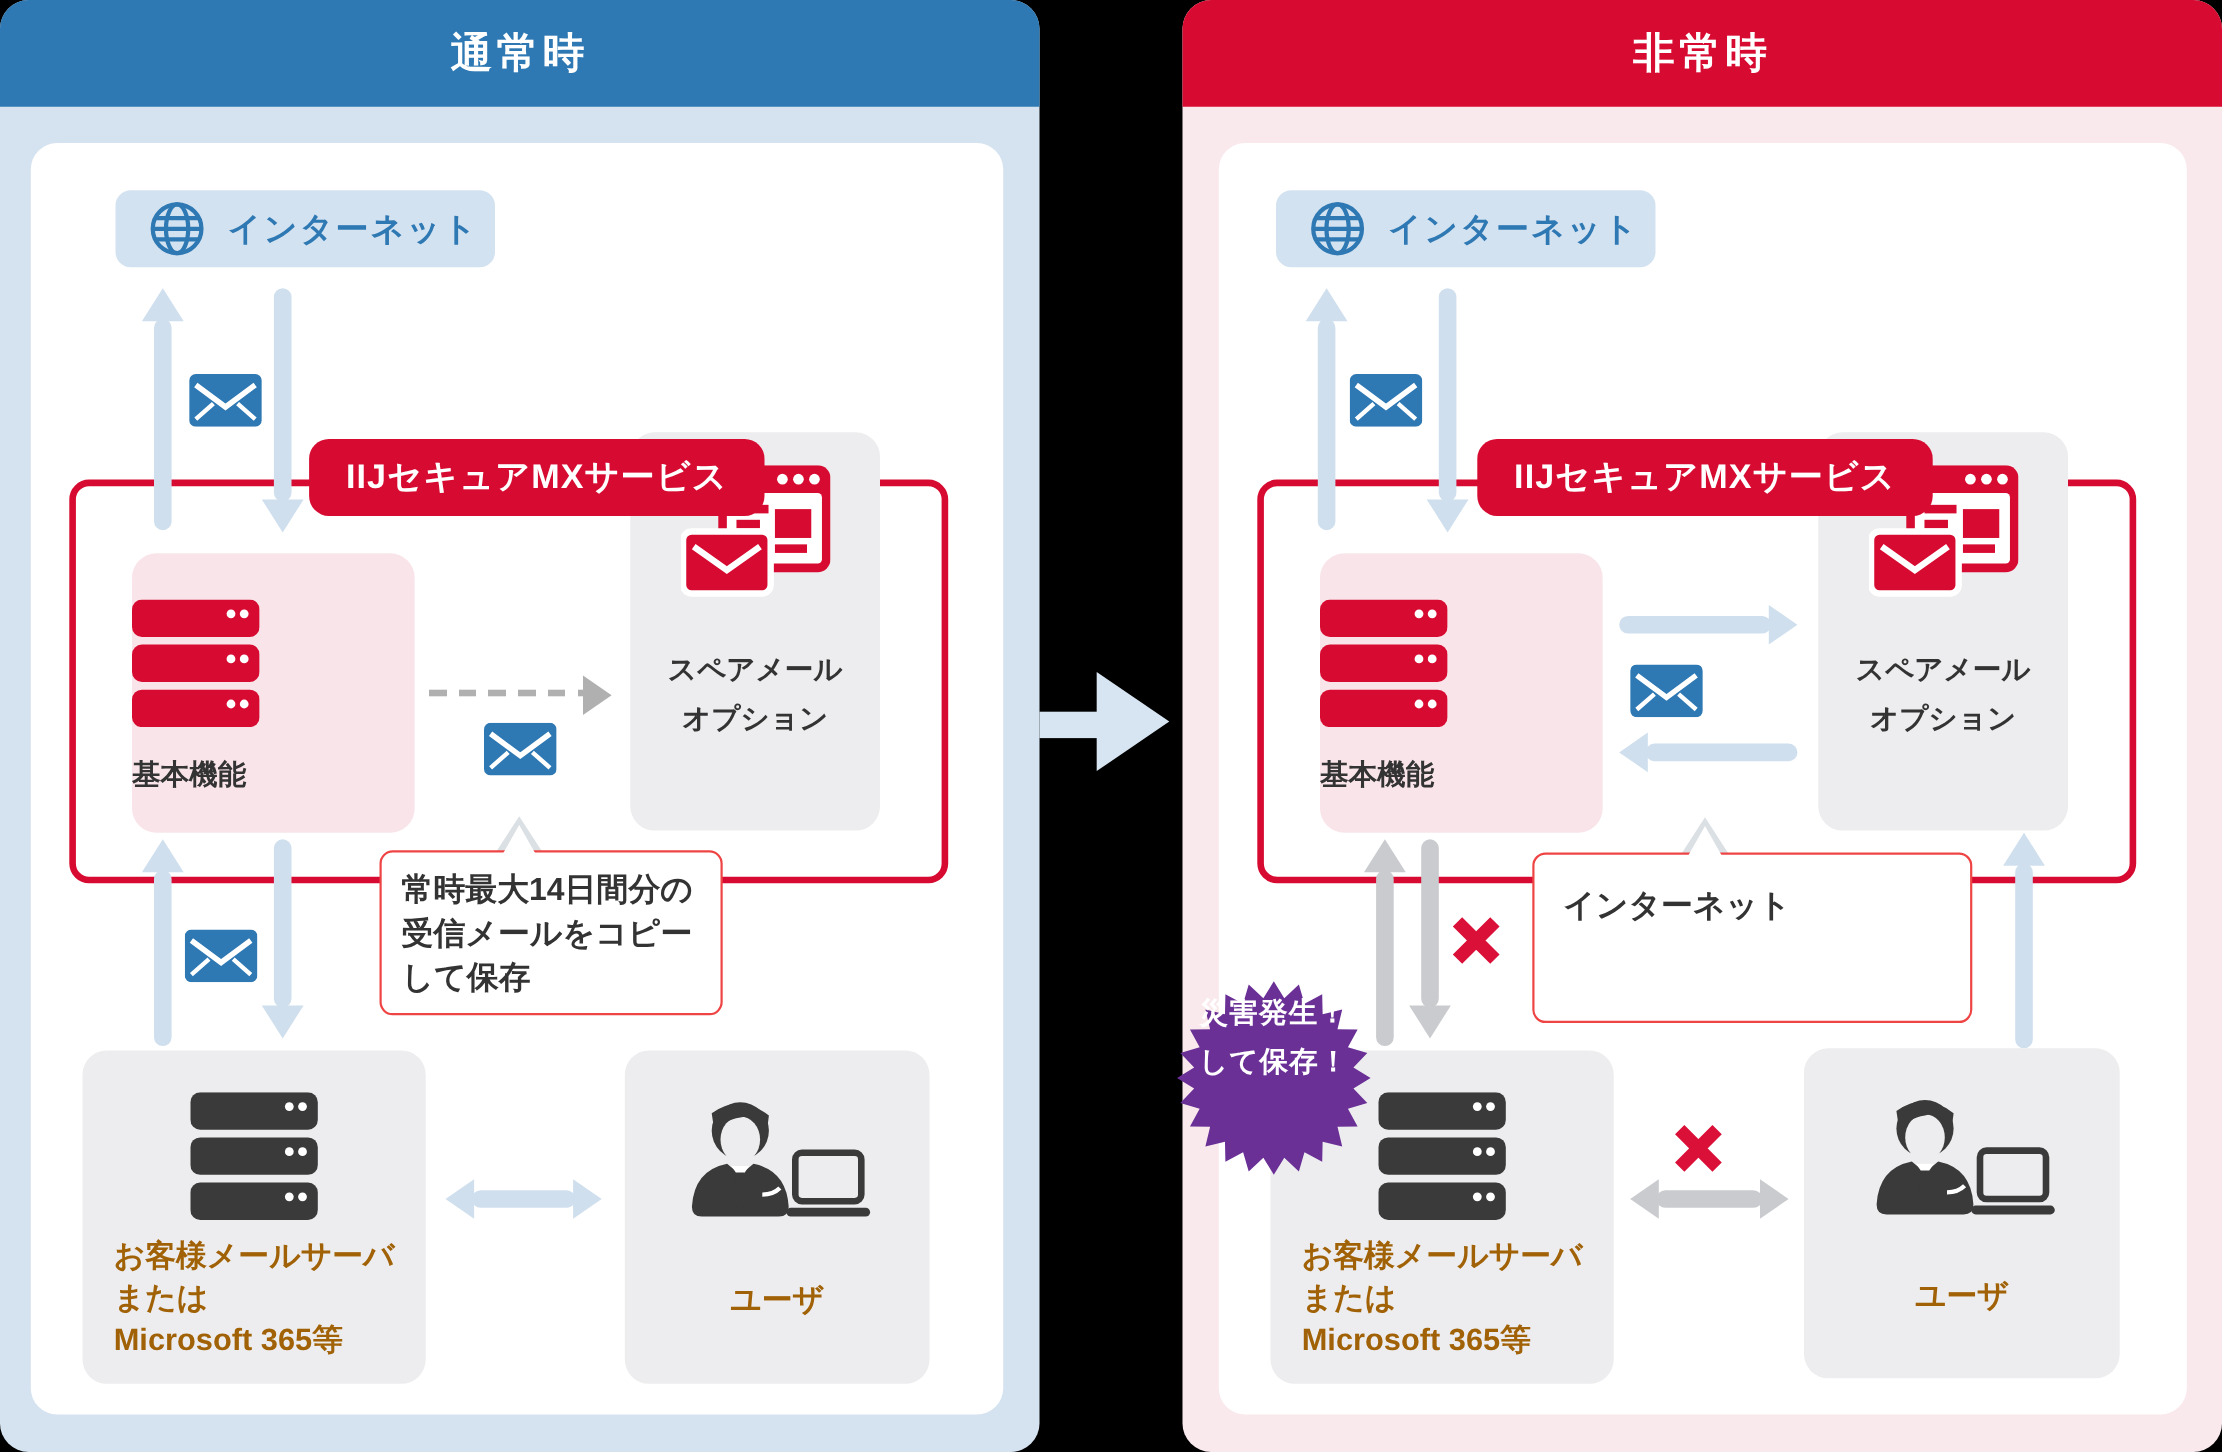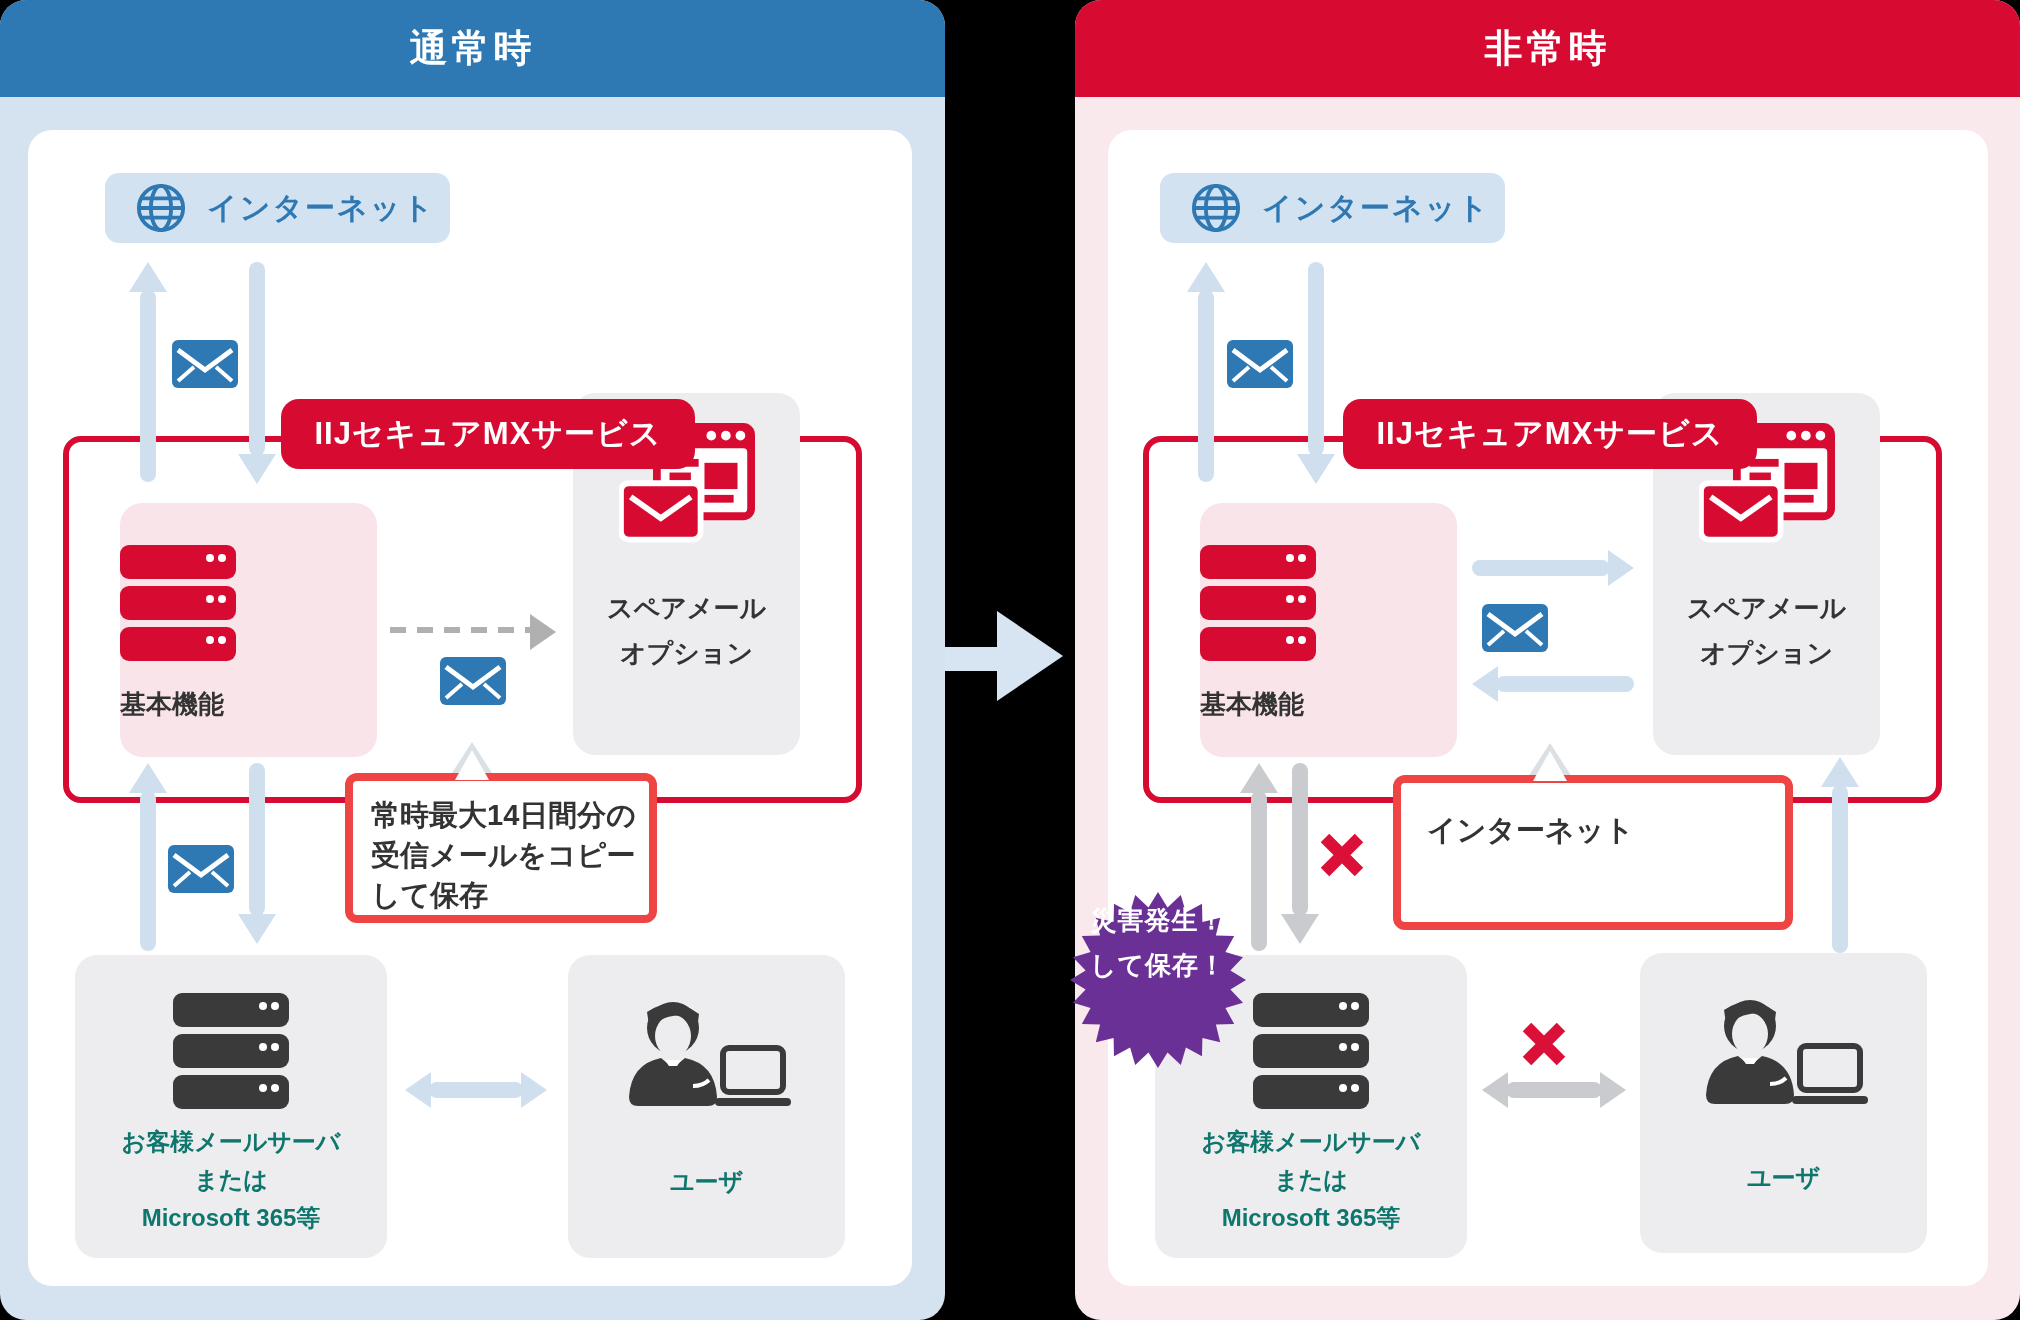--- a/index.html
+++ b/index.html
@@ -11,28 +11,28 @@
          color:#fff;font-size:38px;letter-spacing:4px;}
   .white{background:#fff;border-radius:24px;}
   .pill{background:#d3e2f0;border-radius:14px;display:flex;align-items:center;gap:20px;padding-left:30px;box-sizing:border-box;}
   .pill span{color:#2e78b3;font-size:30px;letter-spacing:2px;}
   .redframe{border:6px solid #d70b31;border-radius:18px;box-sizing:border-box;}
   .badge{background:#d70b31;border-radius:18px;color:#fff;display:flex;align-items:center;justify-content:center;
          font-size:31px;letter-spacing:1px;z-index:5;}
   .gbox{background:#ededef;border-radius:22px;display:flex;flex-direction:column;align-items:center;box-sizing:border-box;}
   .pinkbox{background:#f9e5e9;border-radius:22px;display:flex;flex-direction:column;box-sizing:border-box;}
   .boxlabel{font-size:26px;color:#333;}
-  .smlabel{font-size:24px;line-height:38px;color:#0f766e;text-align:center;}
+  .smlabel{font-size:28px;line-height:38px;color:#a16207;}
   .shaft{background:var(--c);border-radius:8px;}
   .head-up{width:0;height:0;border:19px solid transparent;border-top:0;border-bottom:30px solid var(--c);}
   .head-down{width:0;height:0;border:19px solid transparent;border-bottom:0;border-top:30px solid var(--c);}
   .head-left{width:0;height:0;border:18px solid transparent;border-left:0;border-right:26px solid var(--c);}
   .head-right{width:0;height:0;border:18px solid transparent;border-right:0;border-left:26px solid var(--c);}
   .dash{height:6px;background:repeating-linear-gradient(90deg,#b0b0b0 0 16px,transparent 16px 27px);}
-  .callout{background:#fff;border:8px solid #ef4444;border-radius:12px;box-sizing:border-box;z-index:6;
+  .callout{background:#fff;border:2px solid #ef4444;border-radius:12px;box-sizing:border-box;z-index:6;
            font-size:29px;line-height:40px;color:#333;}
   .ptr-out{width:0;height:0;border:22px solid transparent;border-top:0;border-bottom:34px solid #dbe0e4;z-index:6;}
   .ptr-in{width:0;height:0;border:17px solid transparent;border-top:0;border-bottom:30px solid #fff;z-index:7;}
   .arrows{z-index:4;}
   .z2{z-index:2;} .z3{z-index:3;} .z8{z-index:8;}
   .bursttext{display:flex;flex-direction:column;align-items:center;justify-content:center;
              color:#fff;font-size:26px;line-height:45px;z-index:9;letter-spacing:1px;}
 </style>
 </head>
 <body>

